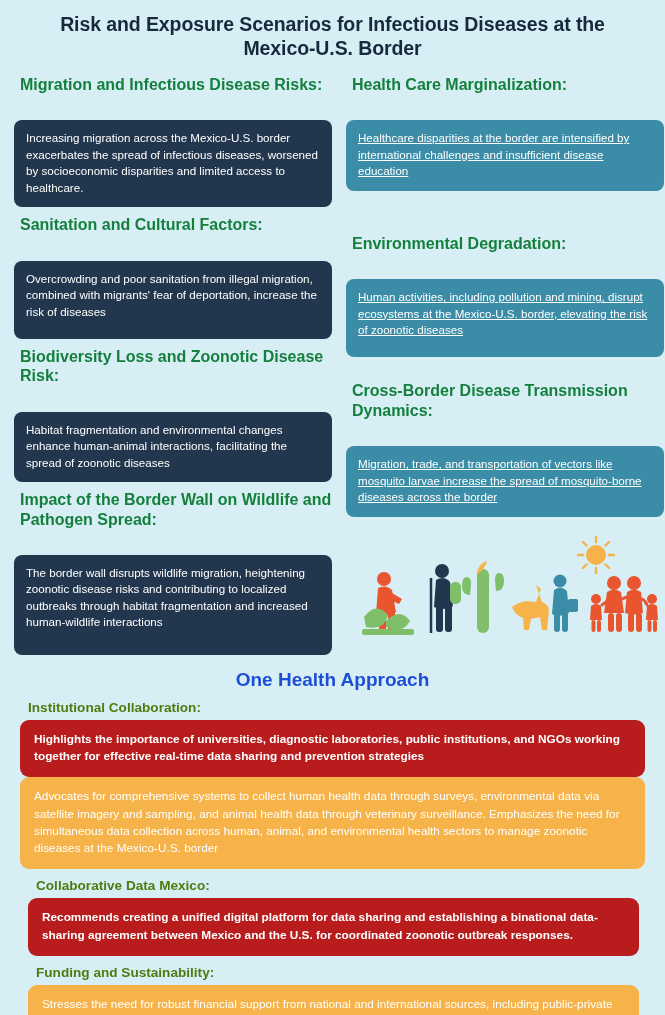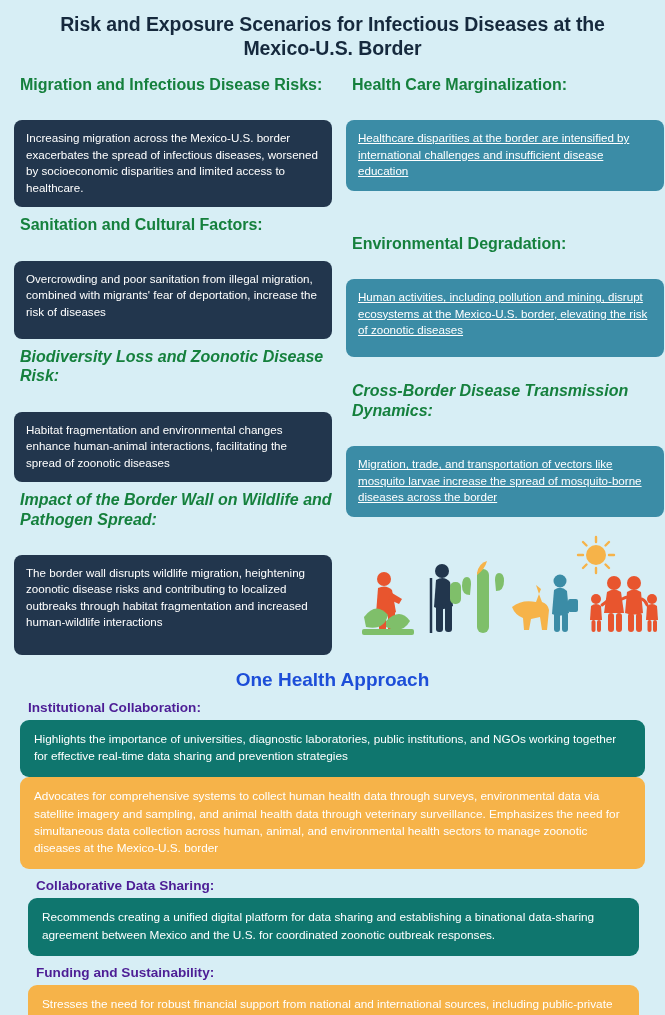--- a/index.html
+++ b/index.html
@@ -67,55 +67,55 @@
   
   .left-block-1 .card { min-height: 76px; }
   .left-block-2 .card { min-height: 78px; }
   .left-block-3 .card { min-height: 62px; }
   .left-block-4 .card { min-height: 100px; }
 
   .right-block-1 .card { min-height: 62px; }
   .right-block-2 .card { min-height: 78px; }
   .right-block-3 .card { min-height: 62px; }
 
-  .two-line-head { min-height: 34px; font-style: italic; }
+  .two-line-head { min-height: 34px; }
 
   
   .illustration {
     position: relative;
     height: 108px;
     margin-top: 16px;
   }
 
   .section-title {
     text-align: center;
     font-size: 19px;
     font-weight: bold;
     color: #1d4ed8;
     margin: 14px 0 8px 0;
   }
   .oh-heading {
     font-size: 13.6px;
     font-weight: bold;
-    color: #4c1d95;
+    color: #4d7c0f;
     margin: 9px 0 5px 0;
     padding-left: 8px;
   }
   .oh-heading.indent {
     padding-left: 16px;
   }
   .wide-card {
     border-radius: 9px;
     padding: 11px 14px 12px 14px;
     font-size: 11.8px;
     line-height: 1.46;
     color: #ffffff;
     box-sizing: border-box;
   }
-  .wide-card.orange { background: #0f766e; }
+  .wide-card.orange { background: #b91c1c; font-weight: bold; }
   .wide-card.amber  { background: #f6b349; }
   .wide-card.indent { margin-left: 8px; margin-right: 6px; }
   .oh-wrap { padding: 0 6px; }
 </style>
 </head>
 <body>
 
 <div class="page">
 
   <div class="main-title">Risk and Exposure Scenarios for Infectious Diseases at the Mexico-U.S. Border</div>
@@ -263,21 +263,21 @@
     <div>
       <div class="oh-heading">Institutional Collaboration:</div>
       <div class="wide-card orange">Highlights the importance of universities, diagnostic laboratories, public institutions, and NGOs working together for effective real-time data sharing and prevention strategies</div>
     </div>
 
     <div>
       <div class="wide-card amber">Advocates for comprehensive systems to collect human health data through surveys, environmental data via satellite imagery and sampling, and animal health data through veterinary surveillance. Emphasizes the need for simultaneous data collection across human, animal, and environmental health sectors to manage zoonotic diseases at the Mexico-U.S. border</div>
     </div>
 
     <div>
-      <div class="oh-heading indent">Collaborative Data Sharing:</div>
+      <div class="oh-heading indent">Collaborative Data Mexico:</div>
       <div class="wide-card orange indent">Recommends creating a unified digital platform for data sharing and establishing a binational data-sharing agreement between Mexico and the U.S. for coordinated zoonotic outbreak responses.</div>
     </div>
 
     <div>
       <div class="oh-heading indent">Funding and Sustainability:</div>
       <div class="wide-card amber indent">Stresses the need for robust financial support from national and international sources, including public-private partnerships and dedicated task forces, to ensure the sustainability of One Health initiatives.</div>
     </div>
 
   </div>
 

